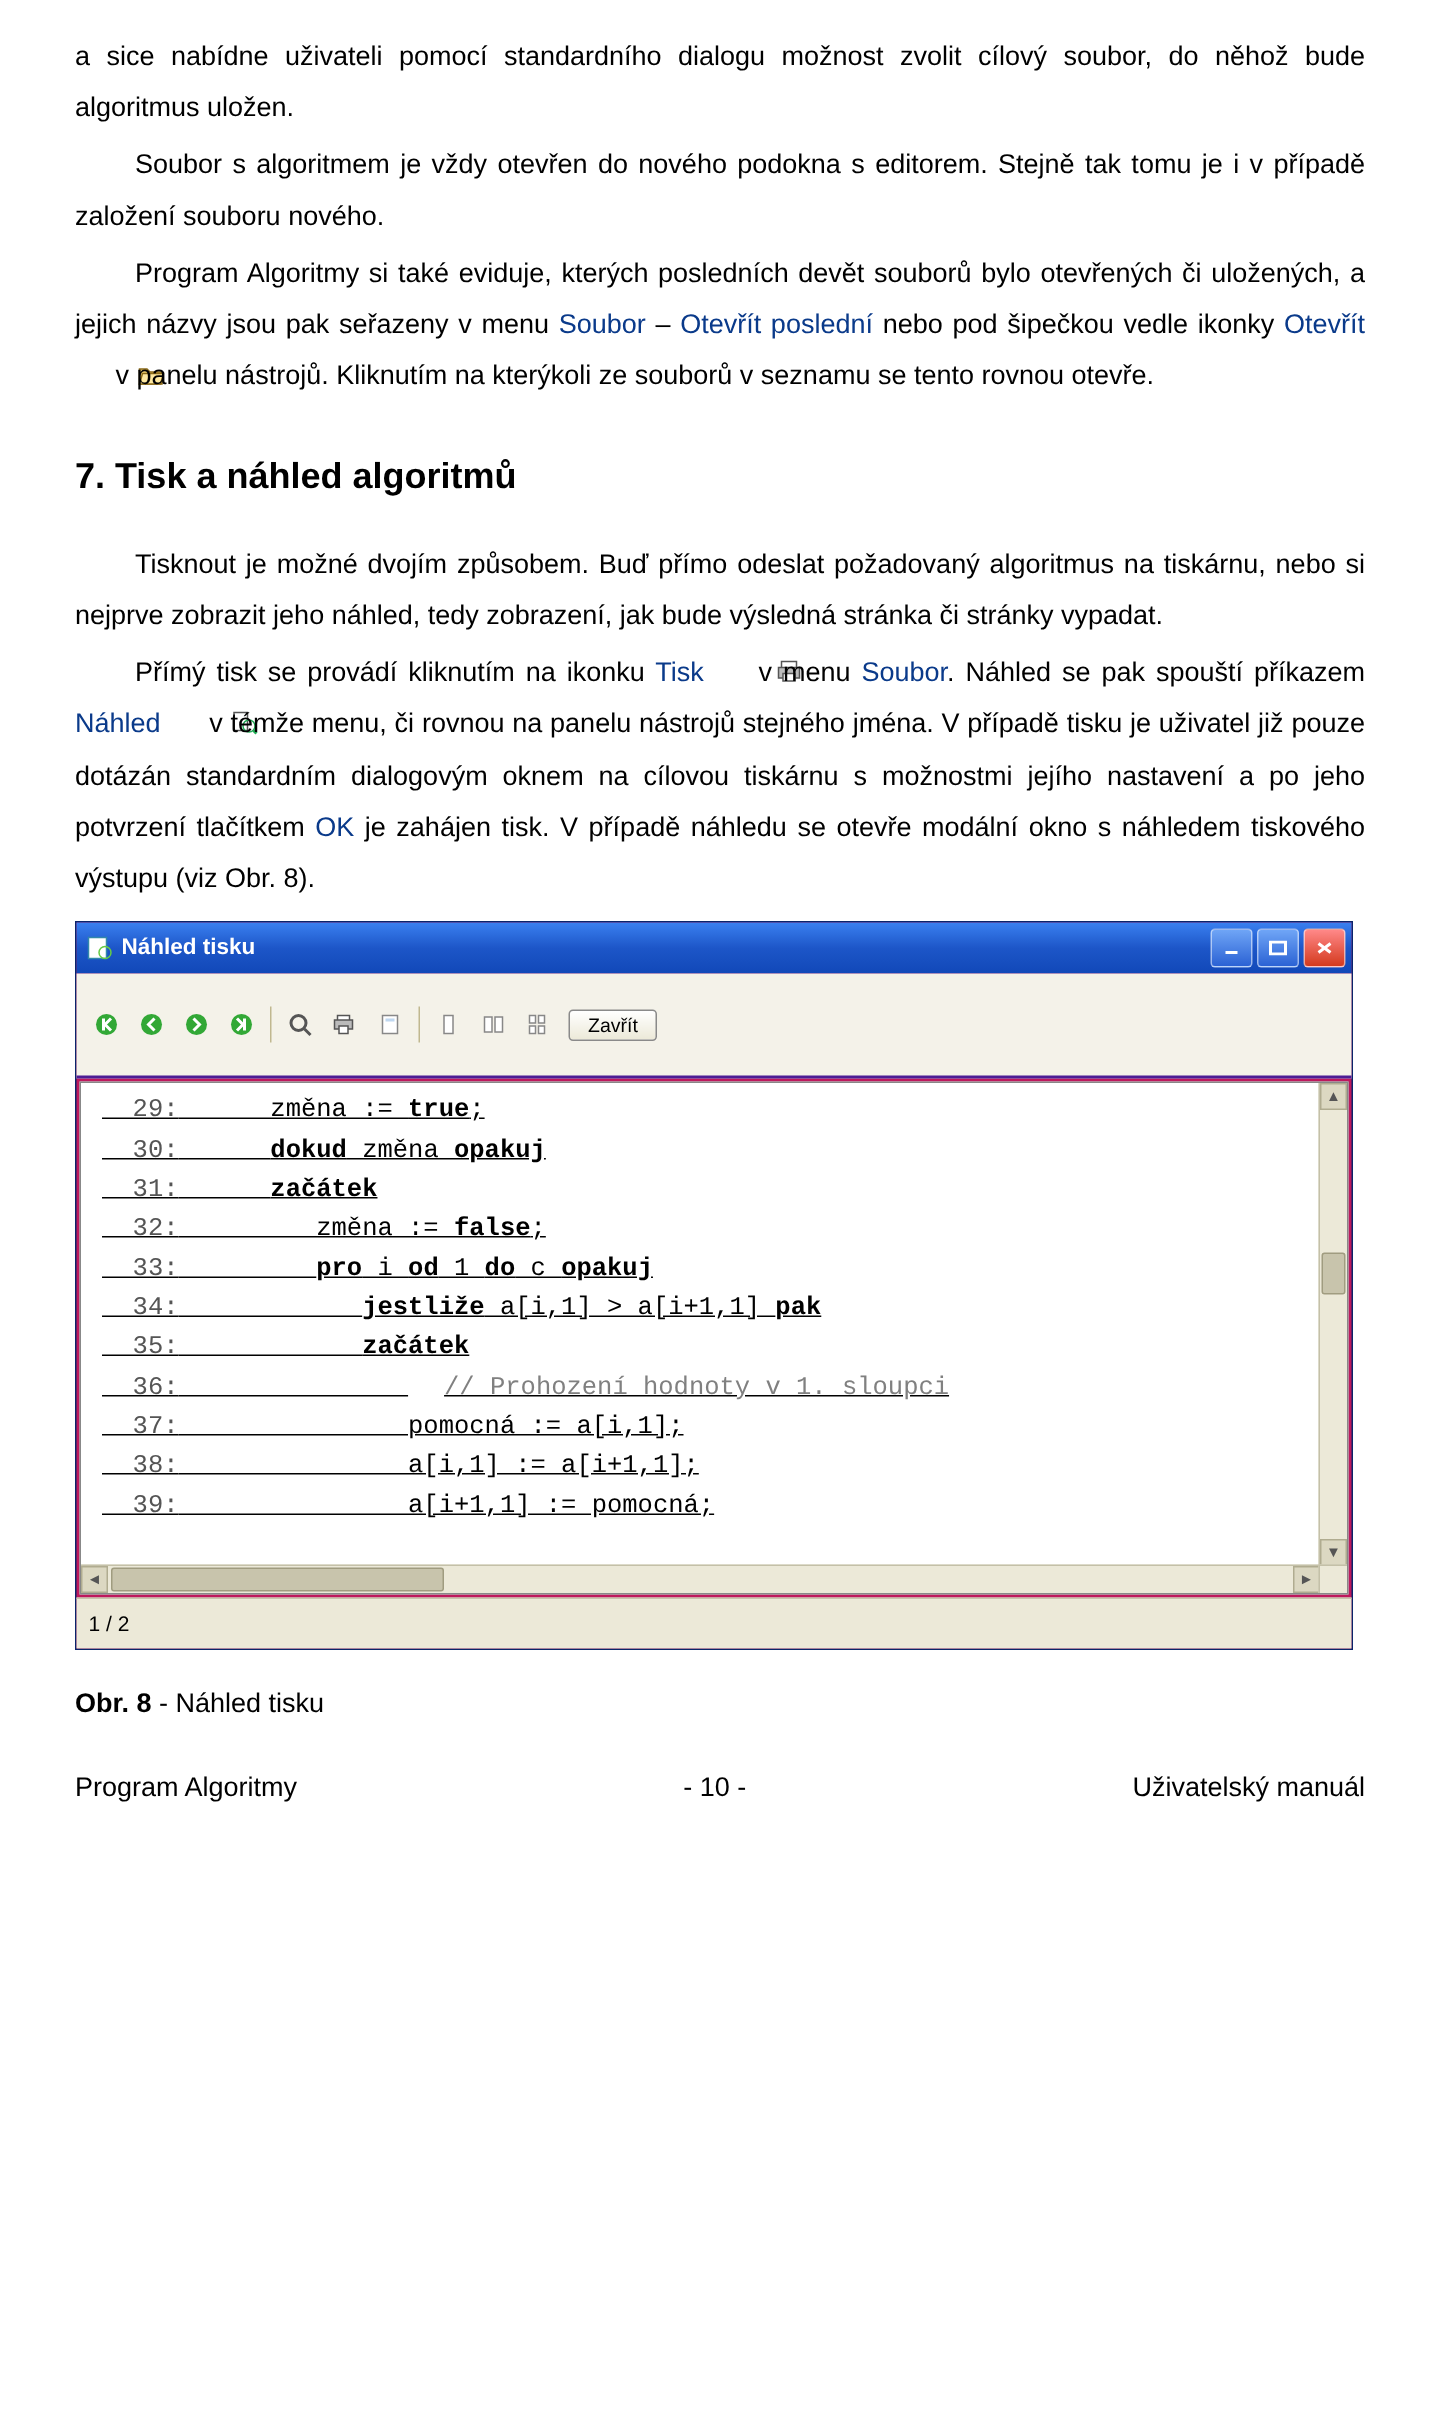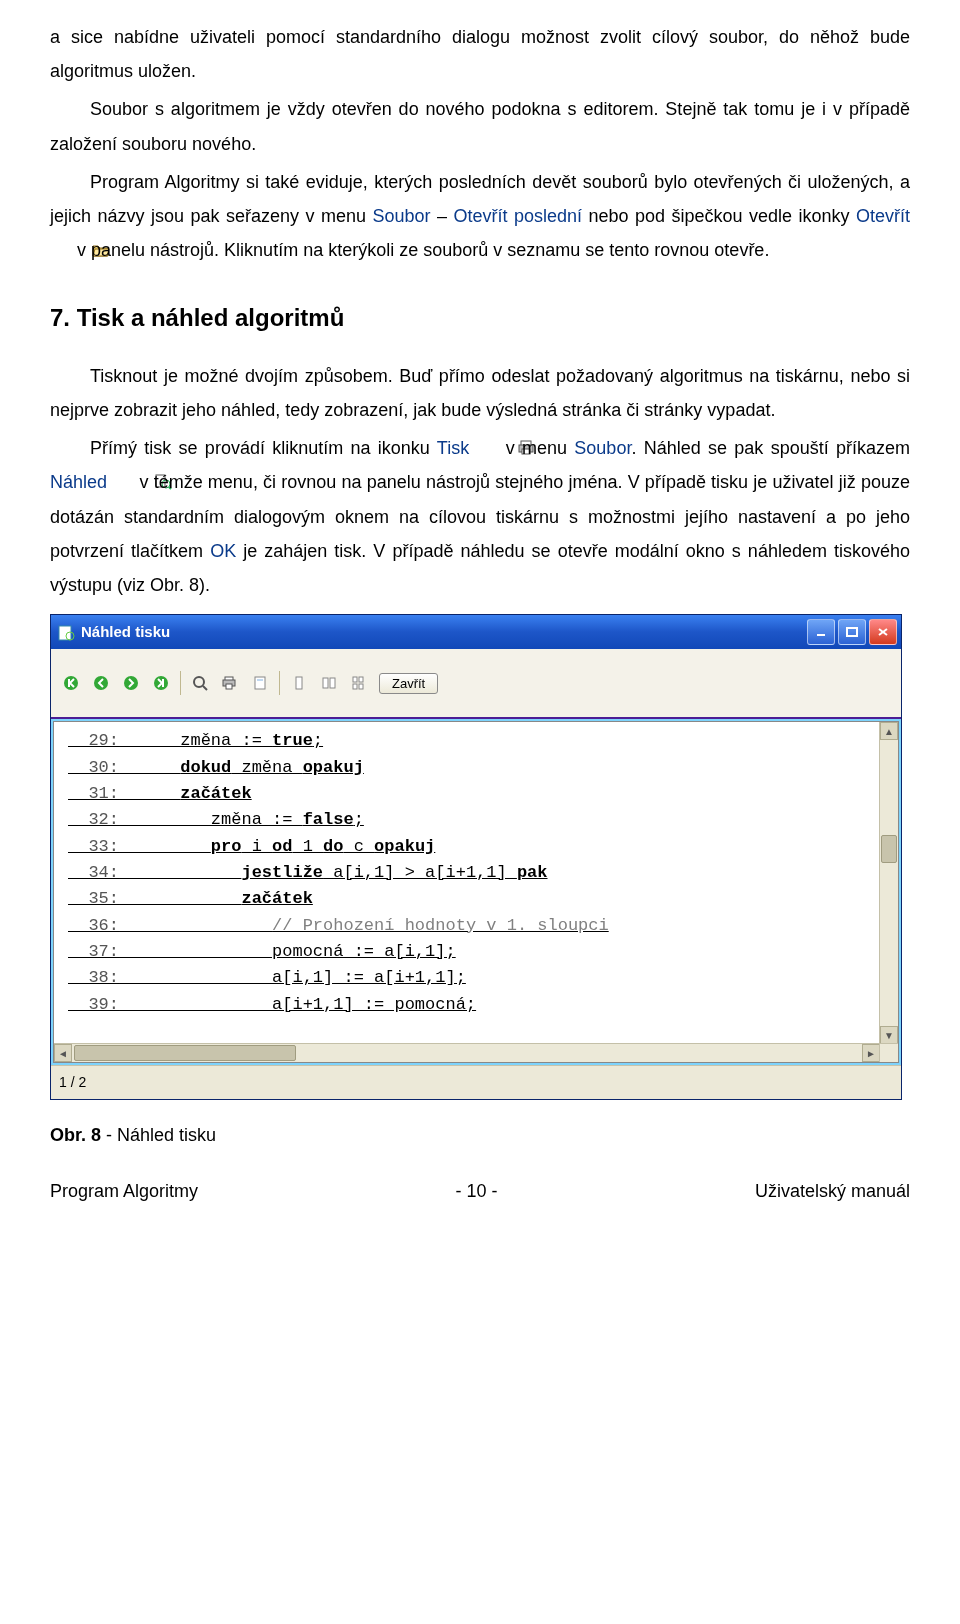--- a/index.html
+++ b/index.html
@@ -32,21 +32,21 @@
     vertical-align: -2px;
     margin: 0 2px;
   }
   
   .winwrap {
     margin: 12px 0 18px 0;
   }
   .window {
     width: 850px;
     border: 1px solid #0a246a;
-    background: #7dd3fc;
+    background: #be185d;
     font-family: Tahoma, Verdana, sans-serif;
     font-size: 13px;
   }
   .titlebar {
     height: 34px;
     background: linear-gradient(to bottom, #3a80f0 0%, #1d56c8 50%, #1148b8 100%);
     display: flex;
     align-items: center;
     color: #fff;
     font-weight: bold;
@@ -100,21 +100,21 @@
     padding: 6px 10px 6px 14px;
     font-family: "Courier New", monospace;
     font-size: 17px;
     line-height: 1.55;
     white-space: pre;
     color: #000;
     text-decoration: underline;
   }
   .ln { color: #555; }
   .kw { font-weight: bold; }
-  .cmt { color: #808080; }
+  .cmt { color: #808080; margin-left: 24px; }
   .vscroll {
     position: absolute; top:0; right:0; bottom:18px; width:18px;
     background: #ece9d8; border-left:1px solid #c4c0a8;
   }
   .varrow { height:18px; background:#dcd8c2; border:1px solid #b0ac90; box-sizing:border-box; display:flex;align-items:center;justify-content:center;font-size:10px;color:#555;}
   .vtrack { position:absolute; top:18px; bottom:18px; left:0; right:0; background:#ece9d8;}
   .vthumb { position:absolute; left:1px; right:1px; top:95px; height:26px; background:#c8c4ac; border:1px solid #a09c80; border-radius:2px;}
   .vbot { position:absolute; bottom:0; left:0; right:0;}
   .hscroll {
     position:absolute; left:0; right:18px; bottom:0; height:18px;

